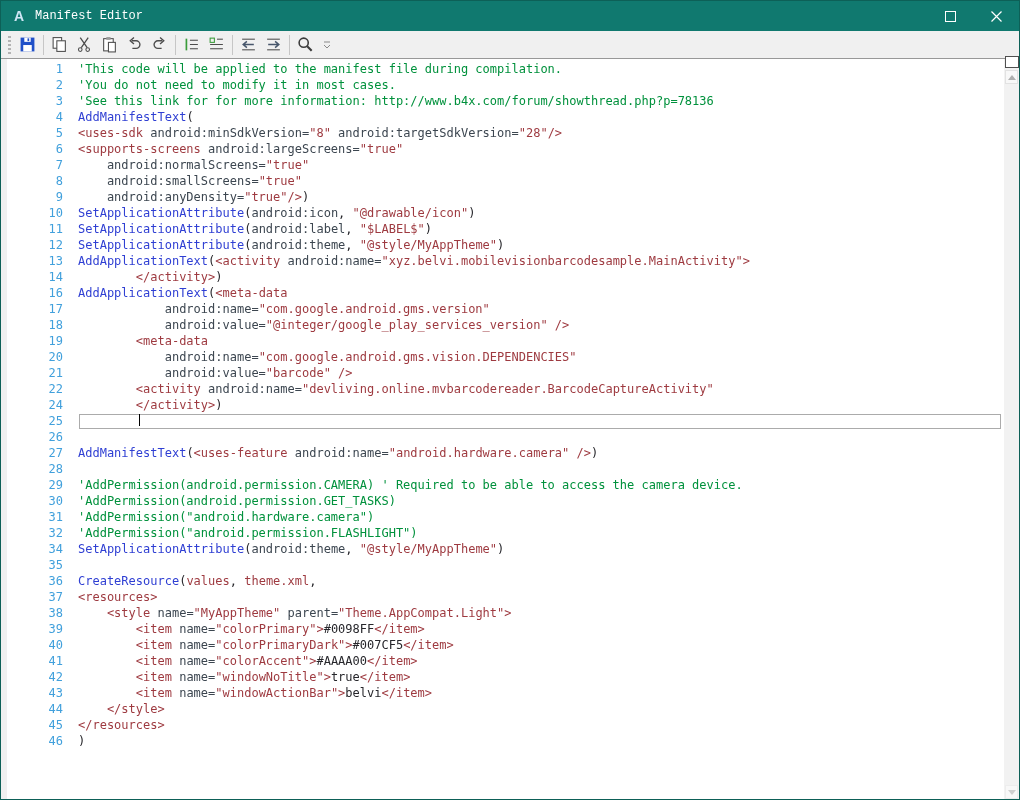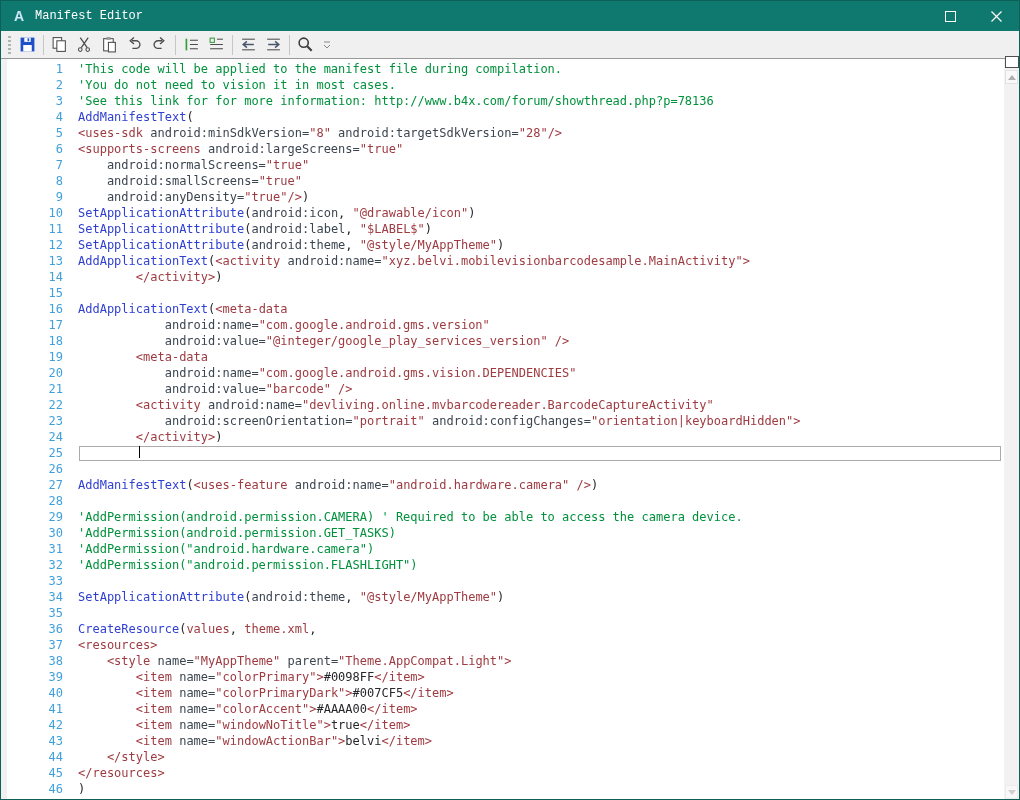--- a/index.html
+++ b/index.html
@@ -231,21 +231,21 @@
   </div>
 
   <div class="editor-wrap">
     <div class="editor" id="code-editor">
         <div class="line">
           <span class="ln">1</span>
           <span class="code"><span class="seg-c">'This code will be applied to the manifest file during compilation.</span></span>
         </div>
         <div class="line">
           <span class="ln">2</span>
-          <span class="code"><span class="seg-c">'You do not need to vision it in most cases.</span></span>
+          <span class="code"><span class="seg-c">'You do not need to modify it in most cases.</span></span>
         </div>
         <div class="line">
           <span class="ln">3</span>
           <span class="code"><span class="seg-c">'See this link for for more information: http://www.b4x.com/forum/showthread.php?p=78136</span></span>
         </div>
         <div class="line">
           <span class="ln">4</span>
           <span class="code"><span class="seg-k">AddManifestText</span><span class="seg-p">(</span></span>
         </div>
         <div class="line">
@@ -282,24 +282,20 @@
         </div>
         <div class="line">
           <span class="ln">13</span>
           <span class="code"><span class="seg-k">AddApplicationText</span><span class="seg-p">(</span><span class="seg-m">&lt;activity </span><span class="seg-a">android:name=</span><span class="seg-m">"xyz.belvi.mobilevisionbarcodesample.MainActivity"&gt;</span></span>
         </div>
         <div class="line">
           <span class="ln">14</span>
           <span class="code"><span class="seg-m">        &lt;/activity&gt;</span><span class="seg-p">)</span></span>
         </div>
         <div class="line">
-          <span class="ln">15</span>
-          <span class="code"></span>
-        </div>
-        <div class="line">
           <span class="ln">16</span>
           <span class="code"><span class="seg-k">AddApplicationText</span><span class="seg-p">(</span><span class="seg-m">&lt;meta-data</span></span>
         </div>
         <div class="line">
           <span class="ln">17</span>
           <span class="code"><span class="seg-a">            android:name=</span><span class="seg-m">"com.google.android.gms.version"</span></span>
         </div>
         <div class="line">
           <span class="ln">18</span>
           <span class="code"><span class="seg-a">            android:value=</span><span class="seg-m">"@integer/google_play_services_version" /&gt;</span></span>
@@ -312,24 +308,20 @@
           <span class="ln">20</span>
           <span class="code"><span class="seg-a">            android:name=</span><span class="seg-m">"com.google.android.gms.vision.DEPENDENCIES"</span></span>
         </div>
         <div class="line">
           <span class="ln">21</span>
           <span class="code"><span class="seg-a">            android:value=</span><span class="seg-m">"barcode" /&gt;</span></span>
         </div>
         <div class="line">
           <span class="ln">22</span>
           <span class="code"><span class="seg-m">        &lt;activity </span><span class="seg-a">android:name=</span><span class="seg-m">"devliving.online.mvbarcodereader.BarcodeCaptureActivity"</span></span>
-        </div>
-        <div class="line">
-          <span class="ln">23</span>
-          <span class="code"><span class="seg-a">            android:screenOrientation=</span><span class="seg-m">"portrait" </span><span class="seg-a">android:configChanges=</span><span class="seg-m">"orientation|keyboardHidden"&gt;</span></span>
         </div>
         <div class="line">
           <span class="ln">24</span>
           <span class="code"><span class="seg-m">        &lt;/activity&gt;</span><span class="seg-p">)</span></span>
         </div>
         <div class="line current">
           <span class="ln">25</span>
           <span class="code"><span class="caret" style="margin-left: 8ch;"></span></span>
         </div>
         <div class="line">
@@ -352,24 +344,20 @@
           <span class="ln">30</span>
           <span class="code"><span class="seg-c">'AddPermission(android.permission.GET_TASKS)</span></span>
         </div>
         <div class="line">
           <span class="ln">31</span>
           <span class="code"><span class="seg-c">'AddPermission("android.hardware.camera")</span></span>
         </div>
         <div class="line">
           <span class="ln">32</span>
           <span class="code"><span class="seg-c">'AddPermission("android.permission.FLASHLIGHT")</span></span>
-        </div>
-        <div class="line">
-          <span class="ln">33</span>
-          <span class="code"></span>
         </div>
         <div class="line">
           <span class="ln">34</span>
           <span class="code"><span class="seg-k">SetApplicationAttribute</span><span class="seg-p">(</span><span class="seg-a">android:theme</span><span class="seg-p">, </span><span class="seg-m">"@style/MyAppTheme"</span><span class="seg-p">)</span></span>
         </div>
         <div class="line">
           <span class="ln">35</span>
           <span class="code"></span>
         </div>
         <div class="line">

